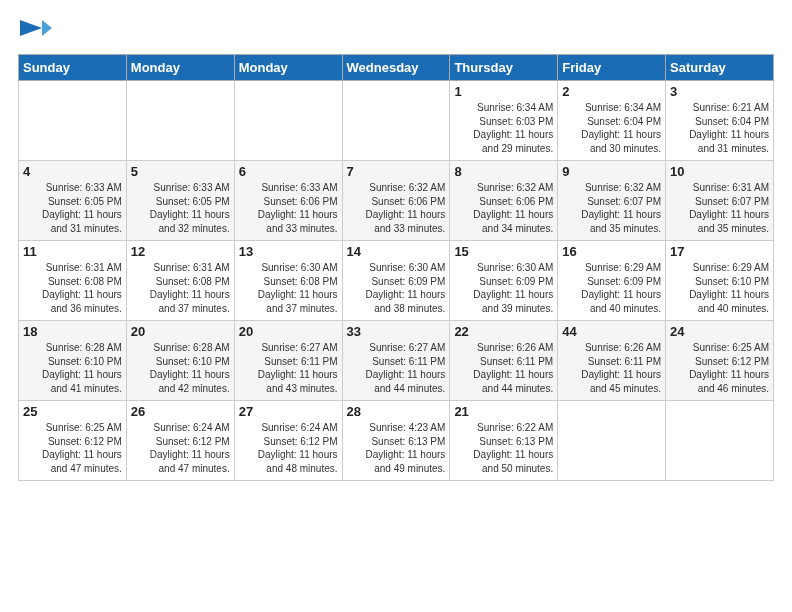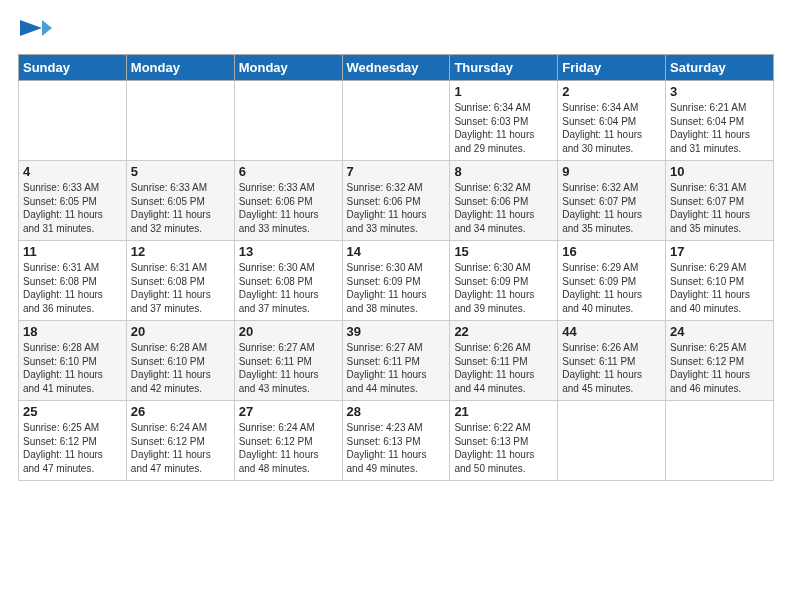--- a/index.html
+++ b/index.html
@@ -76,20 +76,21 @@
     .day-num {
       font-size: 13px;
       font-weight: bold;
       display: block;
       margin-bottom: 2px;
     }
     .day-info {
       font-size: 10px;
       color: #333;
       line-height: 1.35;
+      text-align: right;
     }
     tbody tr:nth-child(odd) td {
       background: #fff;
     }
     tbody tr:nth-child(even) td {
       background: #f5f5f5;
     }
     td.empty {
       background: #fff !important;
     }
@@ -255,21 +256,21 @@
 Sunset: 6:10 PM
 Daylight: 11 hours and 42 minutes.</div>
           </td>
           <td>
             <span class="day-num">20</span>
             <div class="day-info">Sunrise: 6:27 AM
 Sunset: 6:11 PM
 Daylight: 11 hours and 43 minutes.</div>
           </td>
           <td>
-            <span class="day-num">39</span>
+            <span class="day-num">33</span>
             <div class="day-info">Sunrise: 6:27 AM
 Sunset: 6:11 PM
 Daylight: 11 hours and 44 minutes.</div>
           </td>
           <td>
             <span class="day-num">22</span>
             <div class="day-info">Sunrise: 6:26 AM
 Sunset: 6:11 PM
 Daylight: 11 hours and 44 minutes.</div>
           </td>

